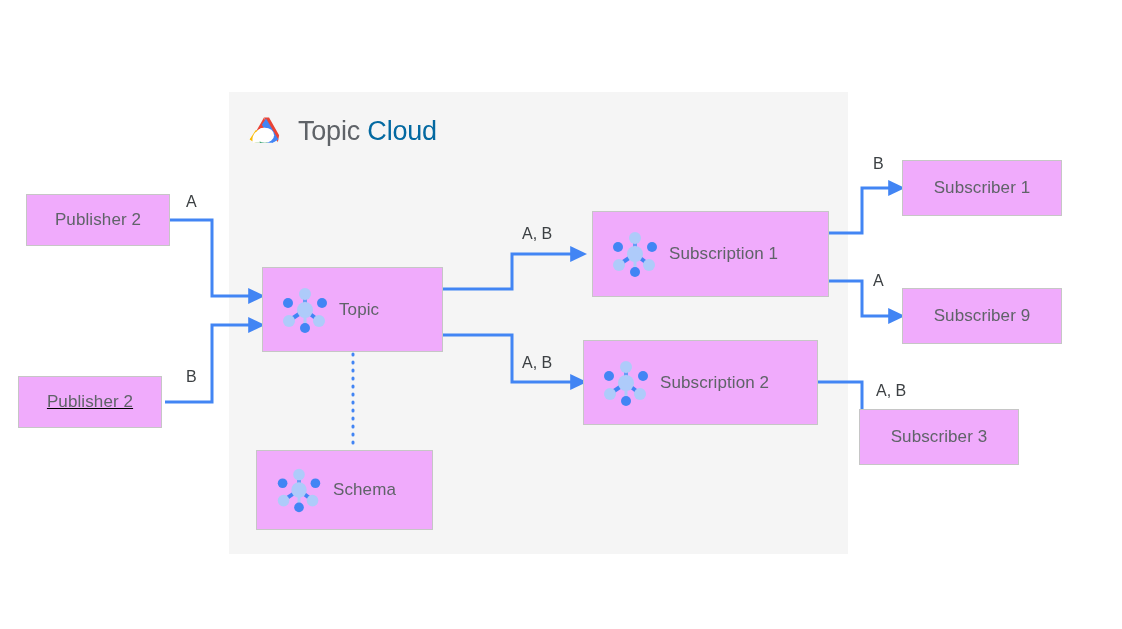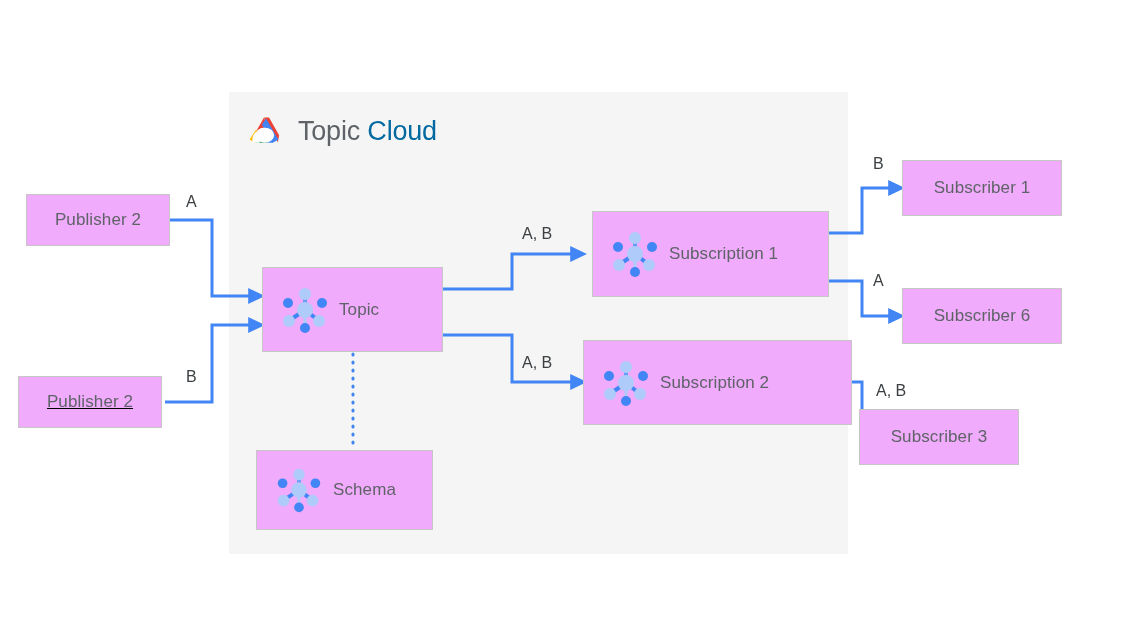--- a/index.html
+++ b/index.html
@@ -197,21 +197,21 @@
         <circle cx="45" cy="21" r="5" fill="#4285f4"></circle>
         <circle cx="12" cy="39" r="6" fill="#aecbfa"></circle>
         <circle cx="42" cy="39" r="6" fill="#aecbfa"></circle>
         <circle cx="28" cy="46" r="5" fill="#4285f4"></circle>
         <circle cx="28" cy="28" r="8" fill="#aecbfa"></circle>
       </svg>
     </span>
     <span class="node-label">Subscription 1</span>
   </div>
 
-  <div class="node-box" style="left:583px; top:340px; width:269px; height:85px;">
+  <div class="node-box" style="left:583px; top:340px; width:235px; height:85px;">
     <span class="icon-slot">
       <svg viewBox="0 0 56 56" width="56" height="56" xmlns="http://www.w3.org/2000/svg">
         <line x1="28" y1="28" x2="28" y2="12" stroke="#669df6" stroke-width="4"></line>
         <line x1="28" y1="28" x2="13" y2="38" stroke="#4285f4" stroke-width="4"></line>
         <line x1="28" y1="28" x2="41" y2="38" stroke="#4285f4" stroke-width="4"></line>
         <line x1="28" y1="28" x2="28" y2="44" stroke="#aecbfa" stroke-width="3"></line>
         <circle cx="28" cy="12" r="6" fill="#aecbfa"></circle>
         <circle cx="11" cy="21" r="5" fill="#4285f4"></circle>
         <circle cx="45" cy="21" r="5" fill="#4285f4"></circle>
         <circle cx="12" cy="39" r="6" fill="#aecbfa"></circle>
@@ -221,21 +221,21 @@
       </svg>
     </span>
     <span class="node-label">Subscription 2</span>
   </div>
 
   <div class="node-box centered" style="left:902px; top:160px; width:160px; height:56px;">
     <span class="node-label">Subscriber 1</span>
   </div>
 
   <div class="node-box centered" style="left:902px; top:288px; width:160px; height:56px;">
-    <span class="node-label">Subscriber 6</span>
+    <span class="node-label">Subscriber 9</span>
   </div>
 
   <div class="node-box centered" style="left:859px; top:409px; width:160px; height:56px;">
     <span class="node-label">Subscriber 3</span>
   </div>
 
   <div class="edge-label" style="left:186px; top:193px;">A</div>
 
   <div class="edge-label" style="left:186px; top:368px;">B</div>
 

